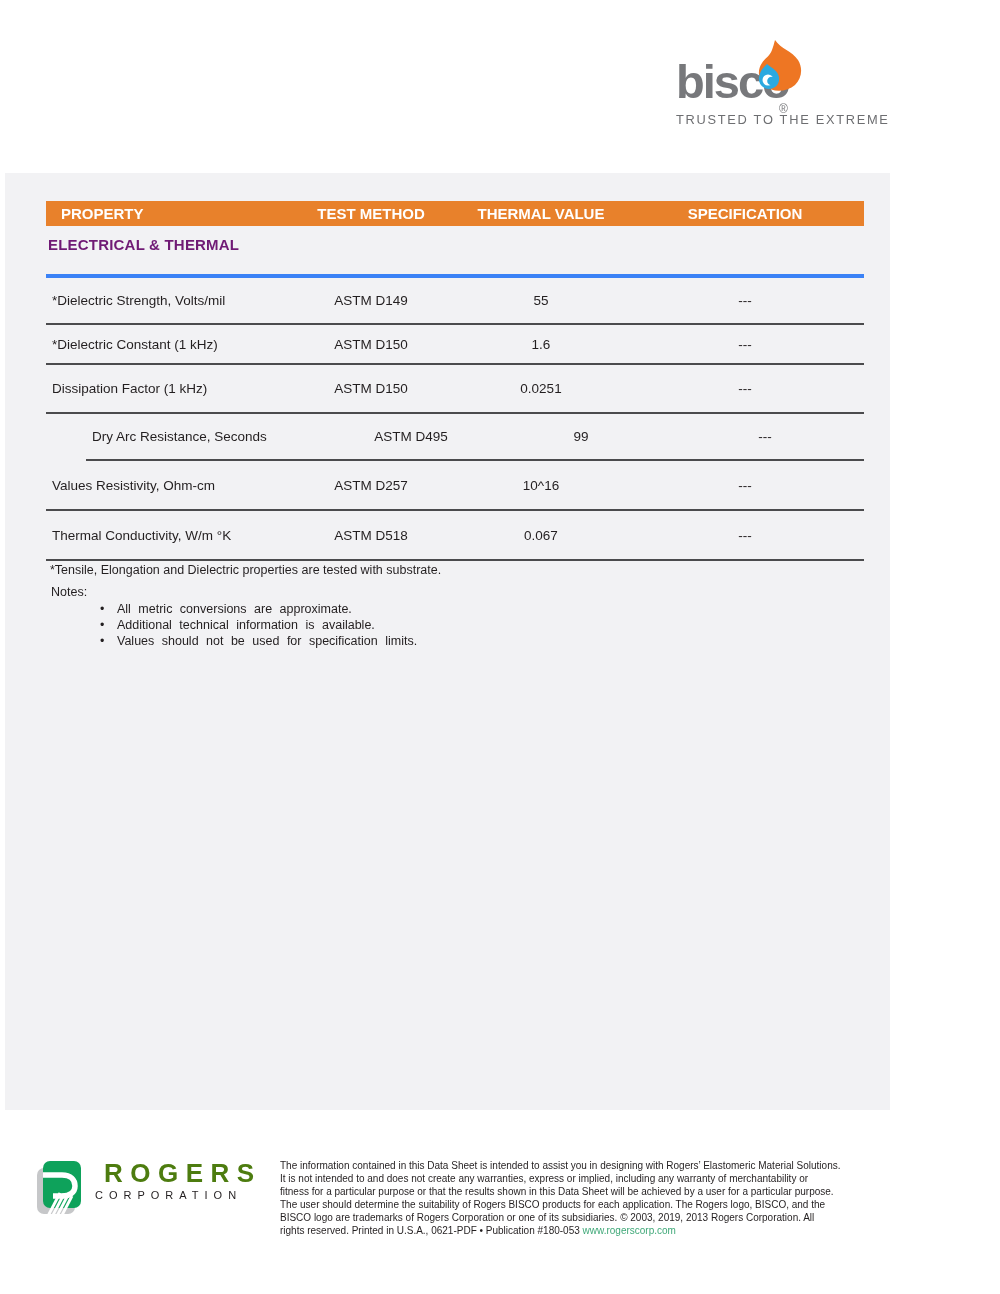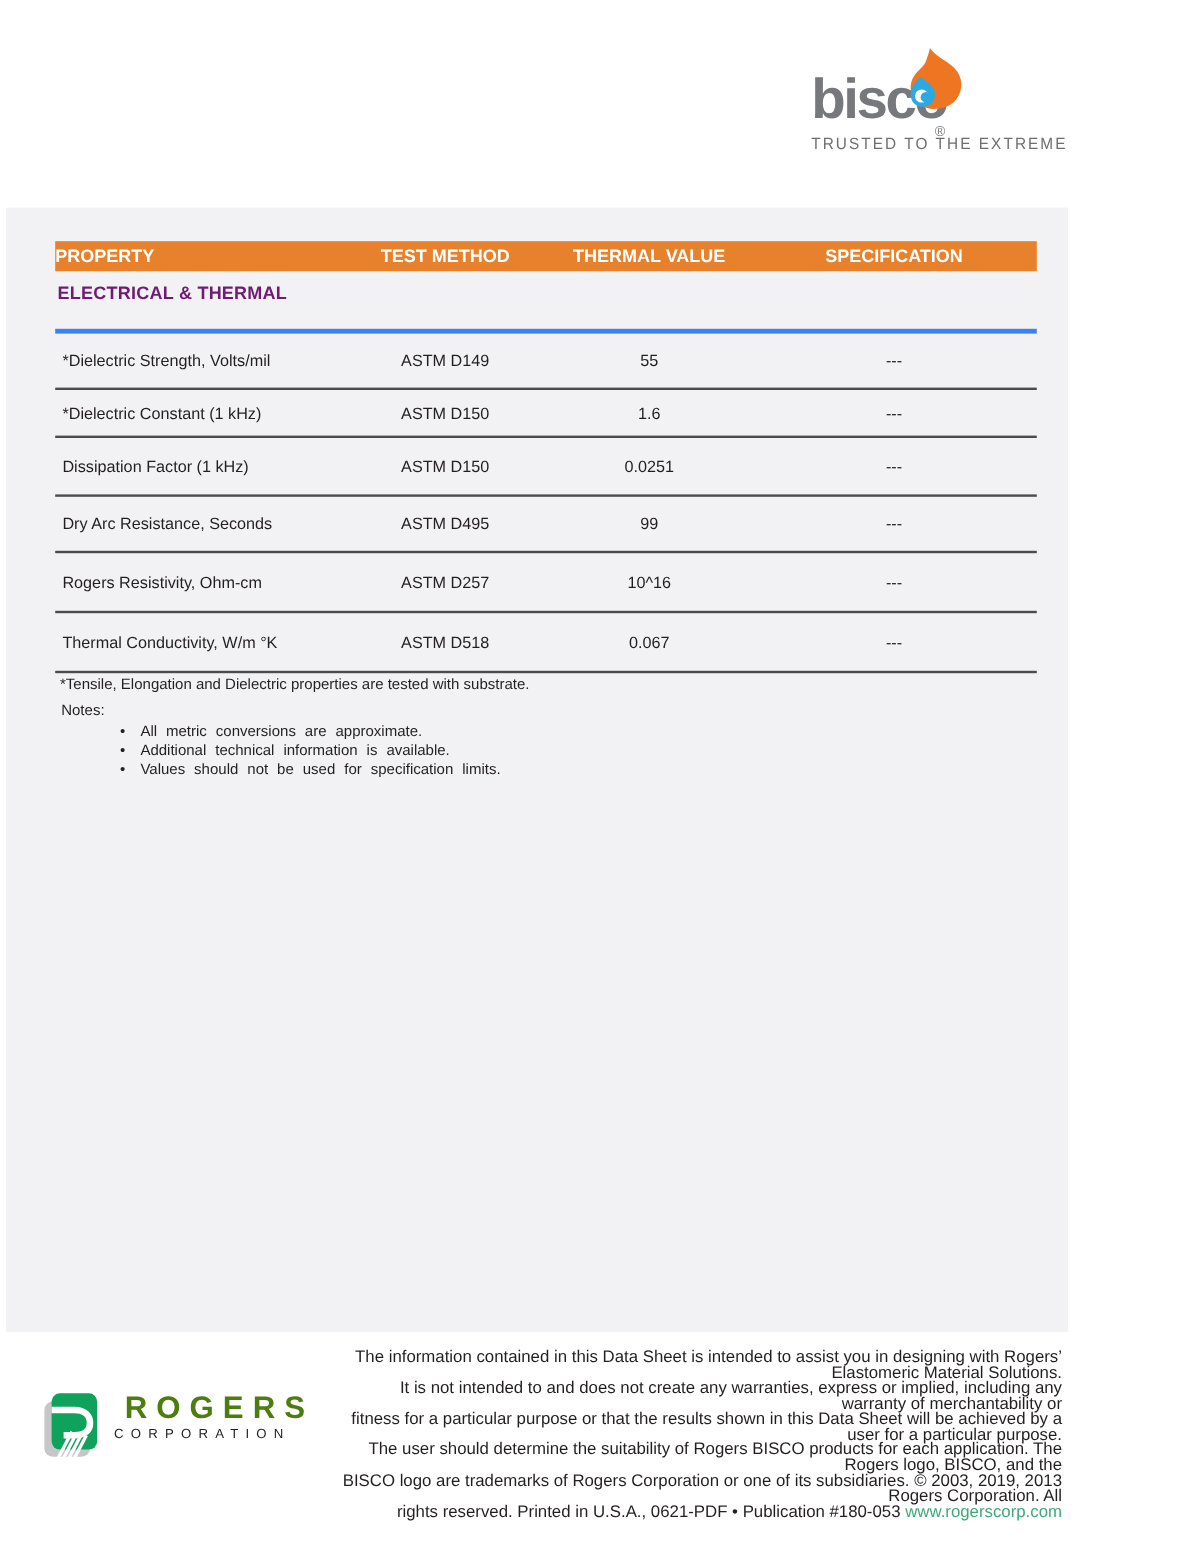--- a/index.html
+++ b/index.html
@@ -26,40 +26,40 @@
   .panel {
     position:absolute; left:5px; top:173px; width:885px; height:937px;
     background:#F2F2F4;
   }
 
   .thead-bar {
     position:absolute; left:41px; top:28px; width:818px; height:25px;
     background:#E8812B; color:#ffffff; font-weight:700; font-size:15px;
     display:grid; grid-template-columns:240px 170px 170px 1fr; align-items:center;
   }
-  .thead-bar .h-prop { }
+  .thead-bar .h-prop { padding-left:15px; }
   .c-center { text-align:center; }
 
   .section-title {
     position:absolute; left:43px; top:63px; font-size:15px; font-weight:700;
     color:#701a75; letter-spacing:0.2px;
   }
 
   .prop-table {
     position:absolute; left:41px; top:101px; width:818px;
     border-top:4px solid #3b82f6; font-size:13.5px;
   }
   .prop-row {
     display:grid; grid-template-columns:240px 170px 170px 1fr;
     align-items:center; border-bottom:2px solid #4B4B4D;
   }
   .prop-row:nth-child(1){ height:45px; }
   .prop-row:nth-child(2){ height:38px; }
   .prop-row:nth-child(3){ height:47px; }
-  .prop-row:nth-child(4){ height:45px; }
+  .prop-row:nth-child(4){ height:45px;margin-left:40px; }
   .prop-row:nth-child(5){ height:48px; }
   .prop-row:nth-child(6){ height:48px; }
   .cell-prop { padding-left:6px; }
 
   .footnote { position:absolute; left:45px; top:390px; margin:0; font-size:12.5px; }
   .notes-label { position:absolute; left:46px; top:412px; margin:0; font-size:12.5px; }
   .notes {
     position:absolute; left:95px; top:428px; margin:0; padding:0;
     list-style:none; font-size:12.5px; word-spacing:4px;
   }
@@ -72,22 +72,22 @@
   .rogers-name {
     position:absolute; left:68px; top:4px; font-size:26px; line-height:1;
     letter-spacing:7.5px; color:#4d7c0f; font-weight:700;
   }
   .rogers-sub {
     position:absolute; left:59px; top:34px; font-size:11px; line-height:1;
     letter-spacing:6px; color:#231F20;
   }
 
   .legal {
-    position:absolute; left:280px; top:1124px; width:605px;
-    text-align:right; font-size:14px; line-height:12.9px; color:#231F20;
+    position:absolute; left:280px; top:1160px; width:605px;
+    text-align:left; font-size:10px; line-height:12.9px; color:#231F20;
   }
   .legal .url { color:#3FA878; text-decoration:none; }
 </style>
 </head>
 <body>
 
 <div class="page">
 
   <div class="brand">
     <span class="bisco-word">bisco</span>
@@ -131,21 +131,21 @@
         <span class="c-center">0.0251</span>
         <span class="c-center">---</span>
       </div>
       <div class="prop-row">
         <span class="cell-prop">Dry Arc Resistance, Seconds</span>
         <span class="c-center">ASTM D495</span>
         <span class="c-center">99</span>
         <span class="c-center">---</span>
       </div>
       <div class="prop-row">
-        <span class="cell-prop">Rogers Resistivity, Ohm-cm</span>
+        <span class="cell-prop">Values Resistivity, Ohm-cm</span>
         <span class="c-center">ASTM D257</span>
         <span class="c-center">10^16</span>
         <span class="c-center">---</span>
       </div>
       <div class="prop-row">
         <span class="cell-prop">Thermal Conductivity, W/m °K</span>
         <span class="c-center">ASTM D518</span>
         <span class="c-center">0.067</span>
         <span class="c-center">---</span>
       </div>

